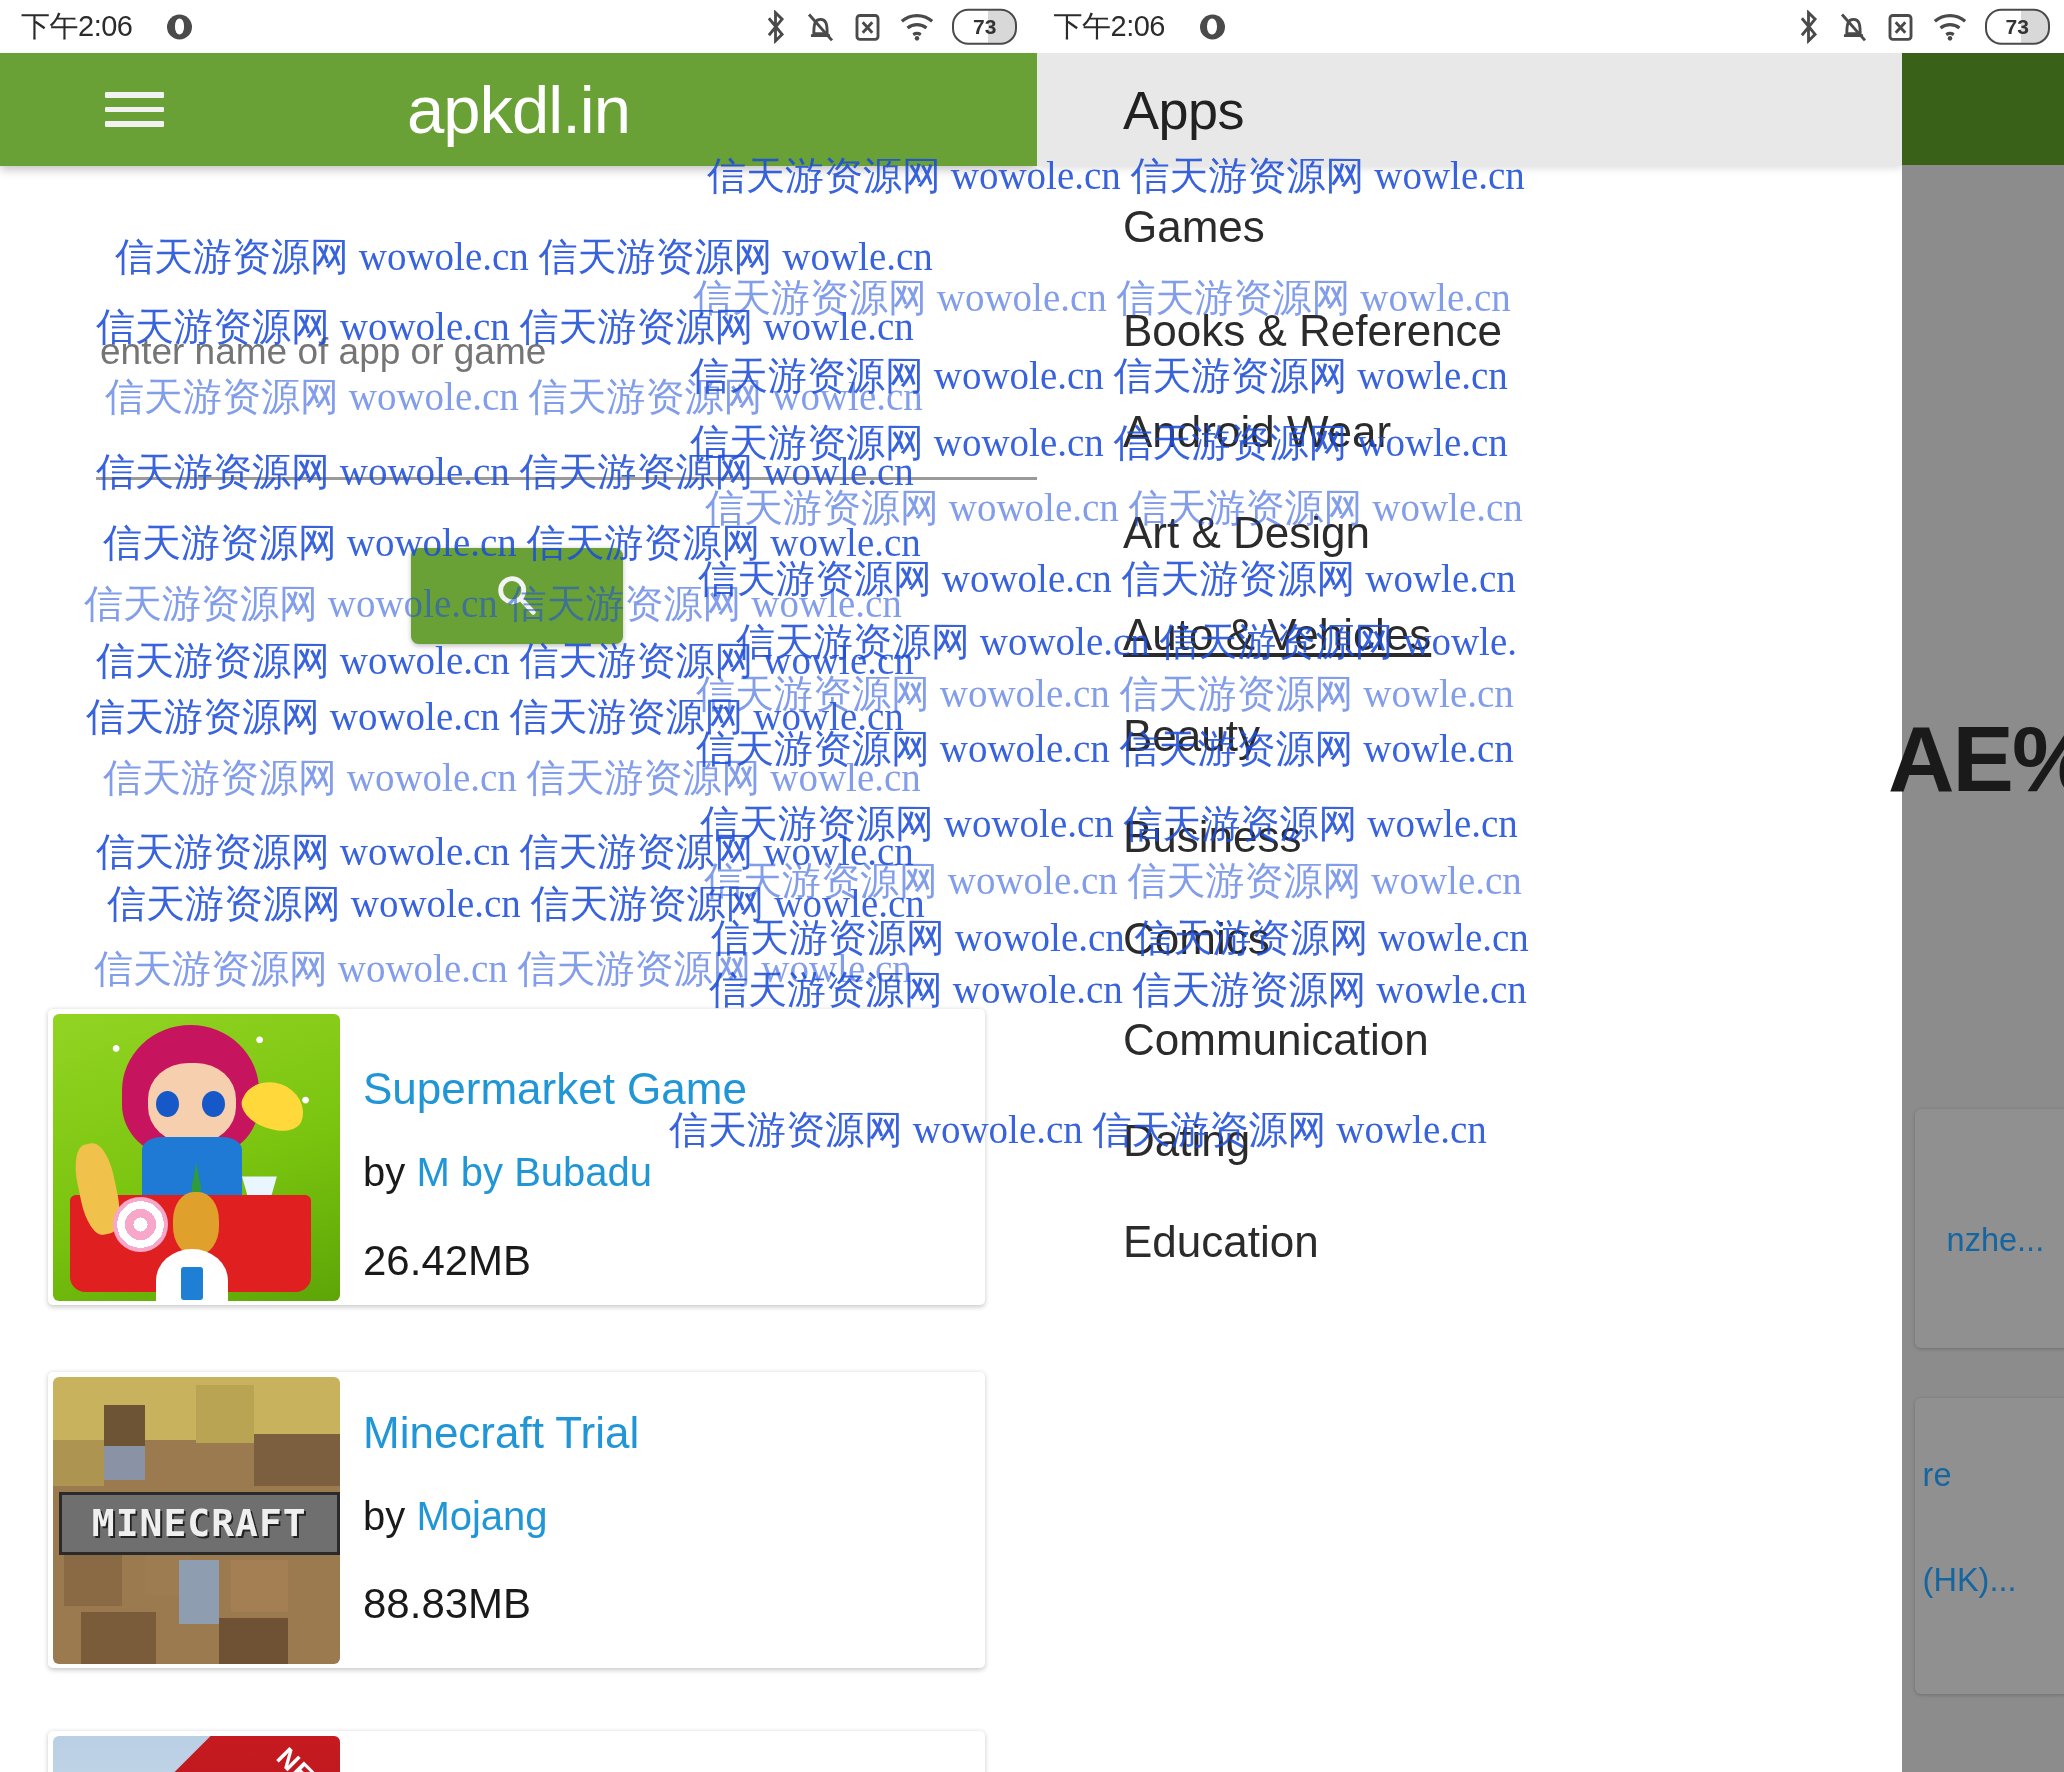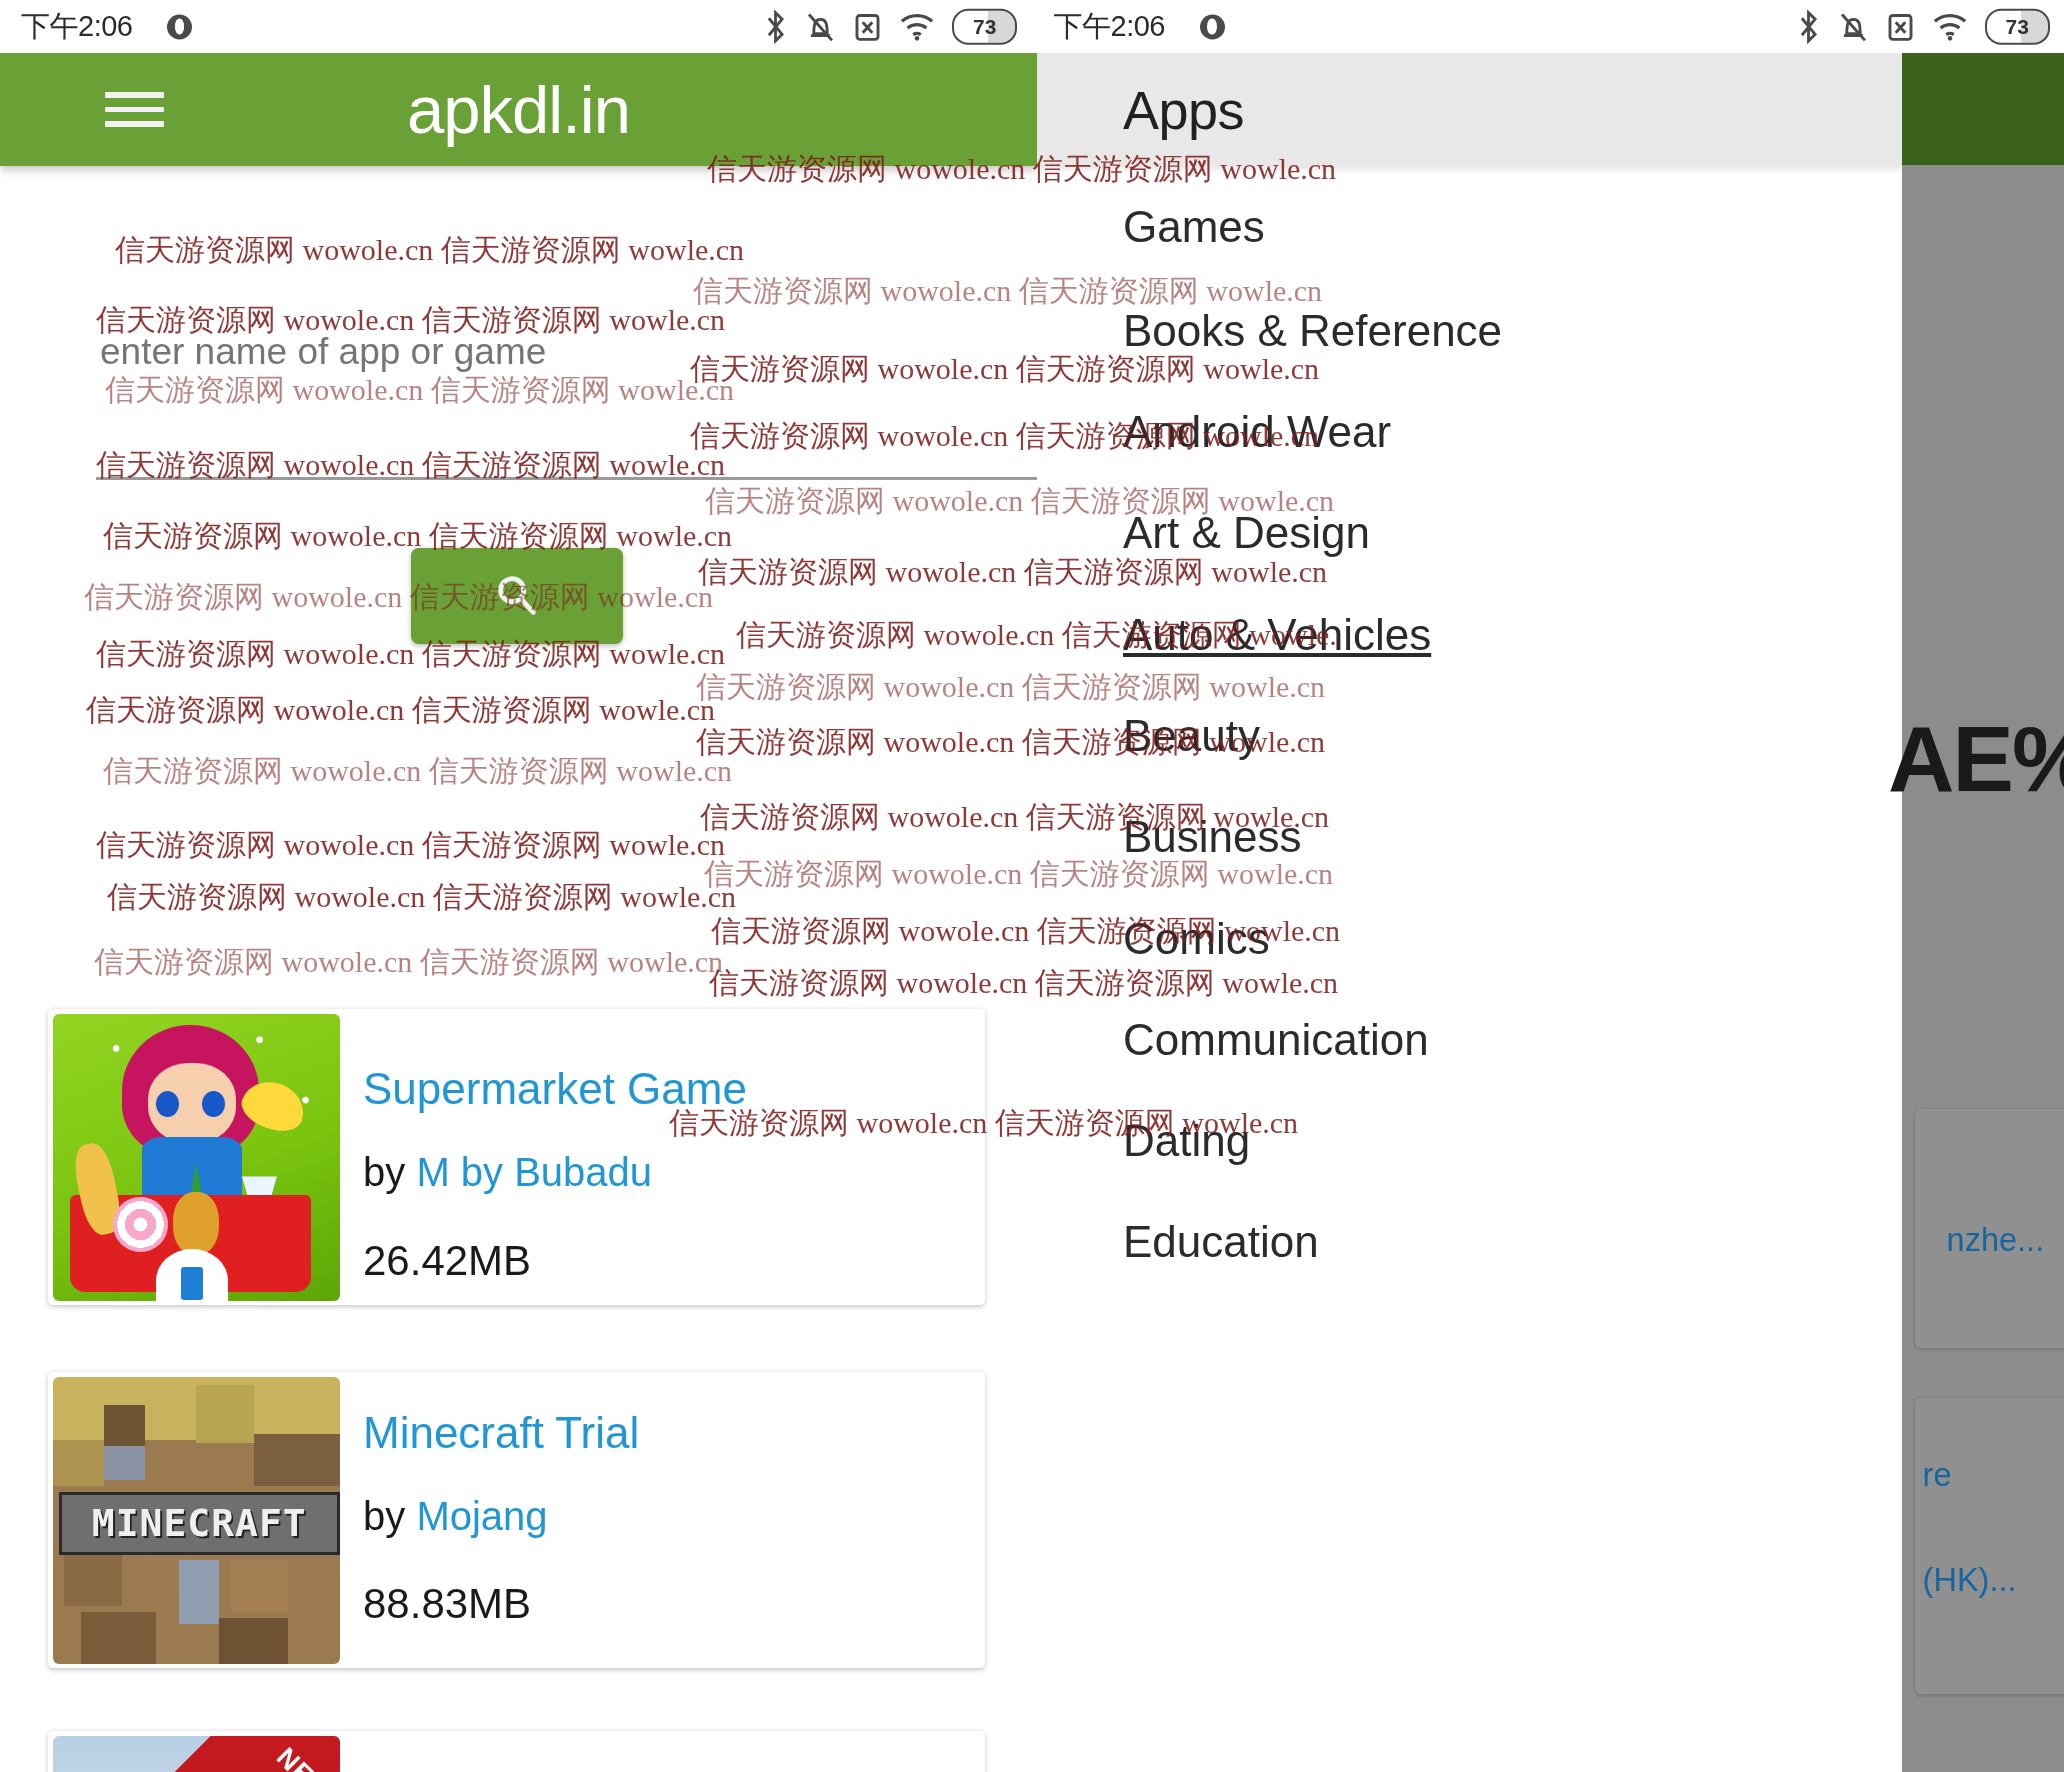--- a/index.html
+++ b/index.html
@@ -206,23 +206,23 @@
     position:absolute;left:86px;
     font-size:44px;color:#2b2b2b;white-space:nowrap;cursor:pointer;
   }
 
   
   .wm-layer{
     position:absolute;left:0;top:53px;width:2065px;height:1720px;
     z-index:45;pointer-events:none;overflow:hidden;
   }
   .wm{
-    position:absolute;white-space:nowrap;color:#7f1d1d;
+    position:absolute;white-space:nowrap;color:#1d4ed8;
     font-family:"Liberation Serif","DejaVu Serif",serif;
-    font-size:30px;opacity:.88;
+    font-size:39px;opacity:.88;
   }
   .wm.lite{opacity:.55;}
 </style>
 </head>
 <body>
 
 <div class="statusbar">
   <div class="sb-half">
     <div class="sb-clock">下午2:06</div>
     <div class="sb-dot"></div>

